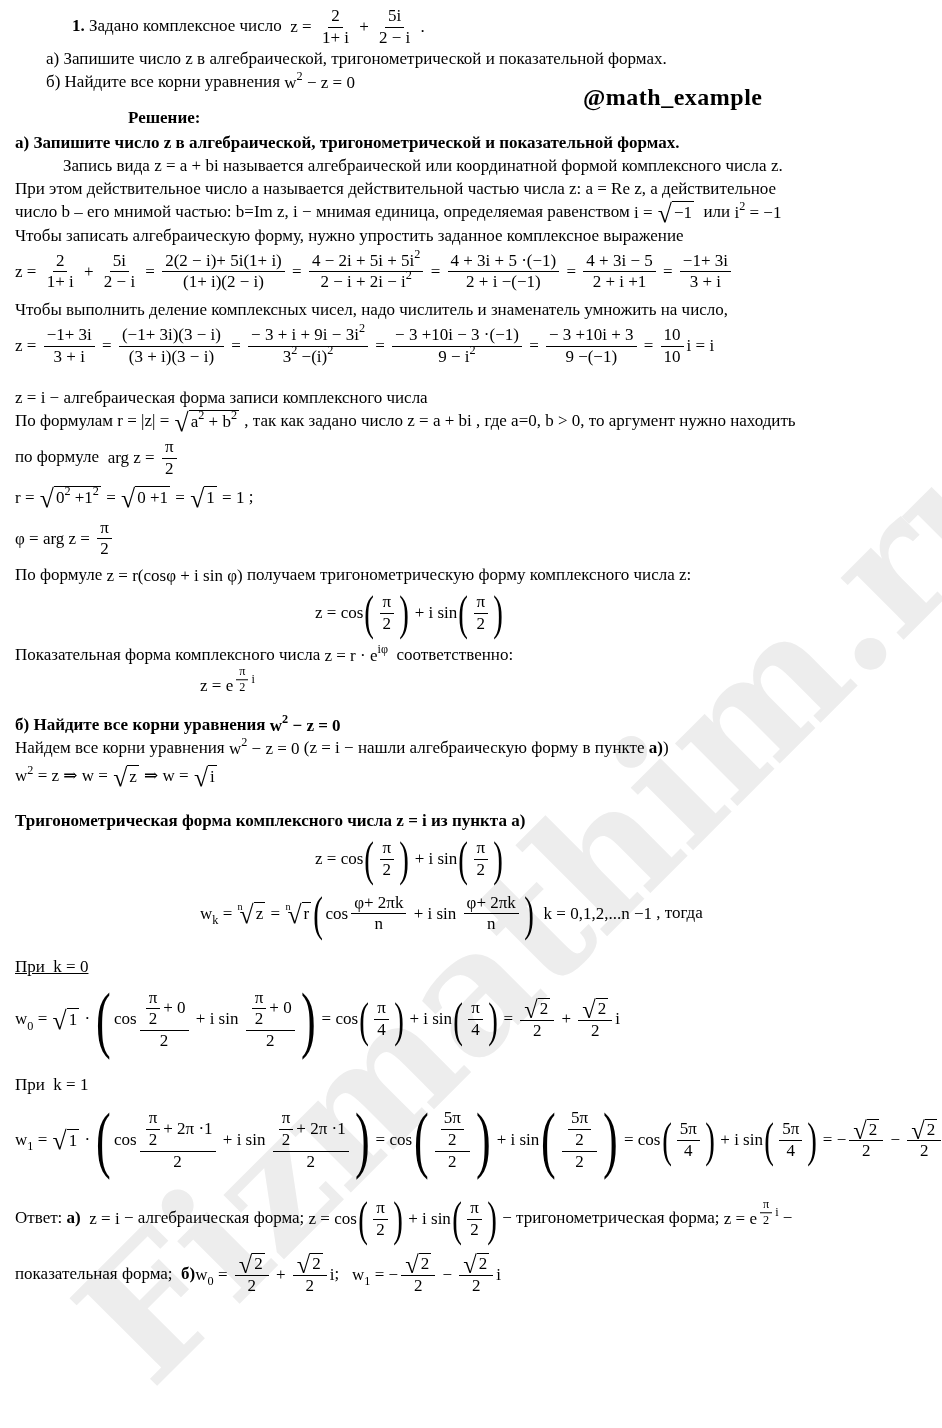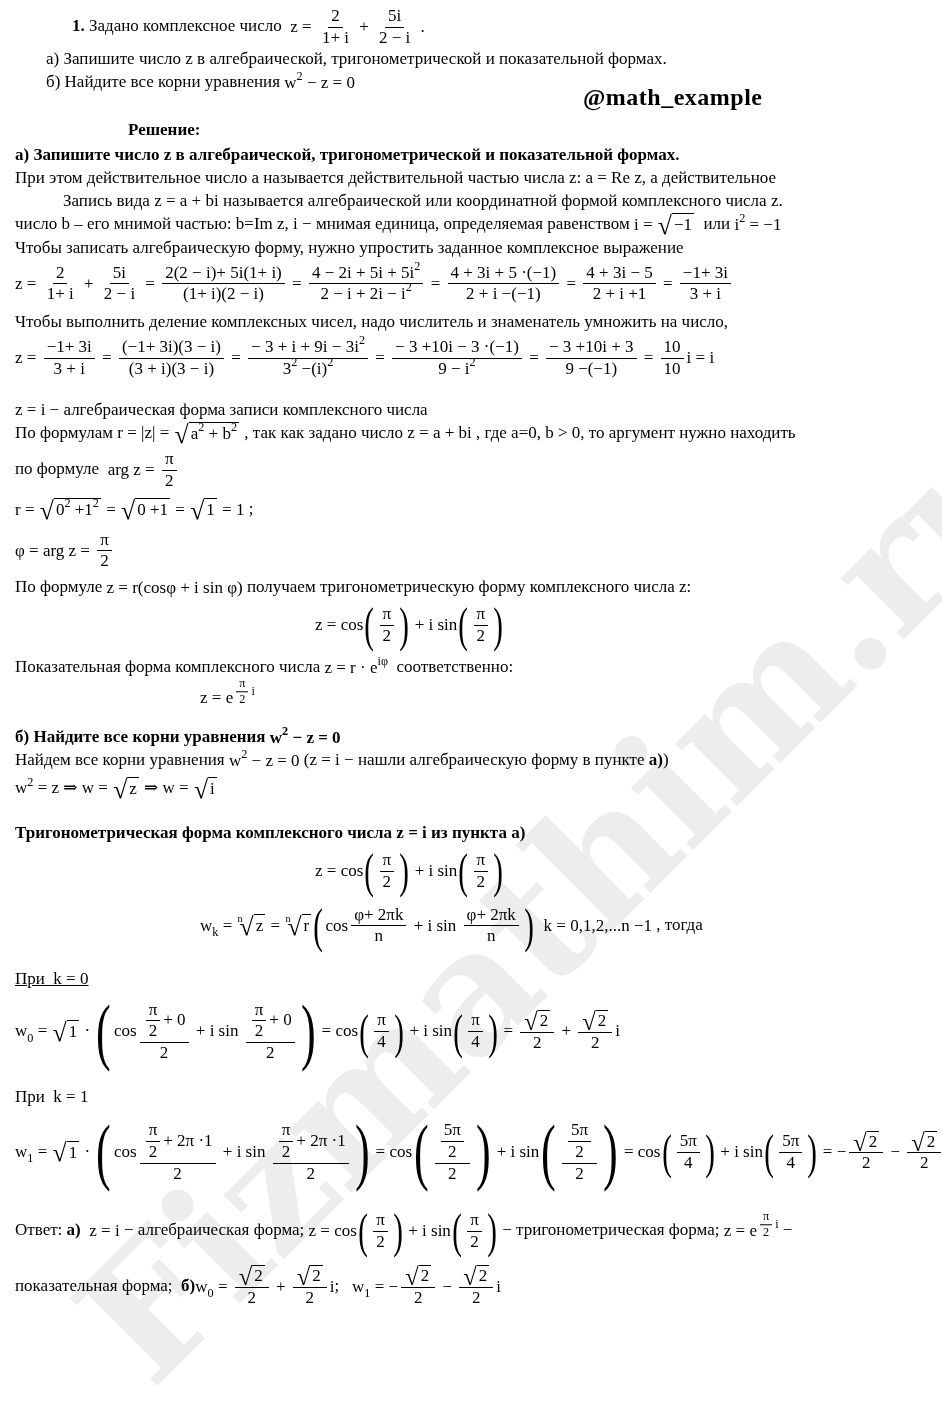--- a/index.html
+++ b/index.html
@@ -70,24 +70,24 @@
         <span class="t"> .</span>
       </span></div>
     <div class="line" style="padding-left: 31px;"><span class="t">а) Запишите число z в алгебраической, тригонометрической и показательной формах.</span></div>
     <div class="line" style="padding-left: 31px;"><span class="t">б) Найдите все корни уравнения </span><span class="m">
         <span class="t">w</span>
         <span class="sup">
           <span class="t">2</span>
         </span>
         <span class="t"> − z = 0</span>
       </span></div>
-    <div class="line" style="padding-left: 113px; margin-top: 24px;"><span class="t bold">Решение:</span></div>
+    <div class="line" style="padding-left: 113px; margin-top: 12px;"><span class="t bold">Решение:</span></div>
     <div class="line" style="margin-top: 2px;"><span class="t bold">а) Запишите число z в алгебраической, тригонометрической и показательной формах.</span></div>
+    <div class="line" style="padding-left: 48px;"><span class="t">Запись вида z = a + bi называется алгебраической или координатной формой комплексного числа z.</span></div>
     <div class="line"><span class="t">При этом действительное число а называется действительной частью числа z: a = Re z, а действительное</span></div>
-    <div class="line" style="padding-left: 48px;"><span class="t">Запись вида z = a + bi называется алгебраической или координатной формой комплексного числа z.</span></div>
     <div class="line"><span class="t">число b – его мнимой частью: b=Im z, i − мнимая единица, определяемая равенством </span><span class="m">
         <span class="t">i = </span>
         <span class="sqrt">
           <span class="rsign" style="font-size: 25.76px;">√</span>
           <span class="rb">
             <span class="t">−1</span>
           </span>
         </span>
       </span><span class="t">  или </span><span class="m">
         <span class="t">i</span>

